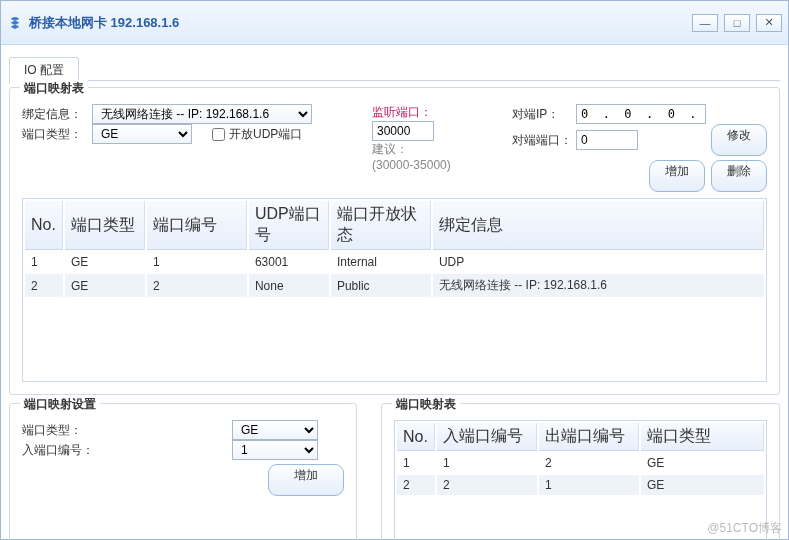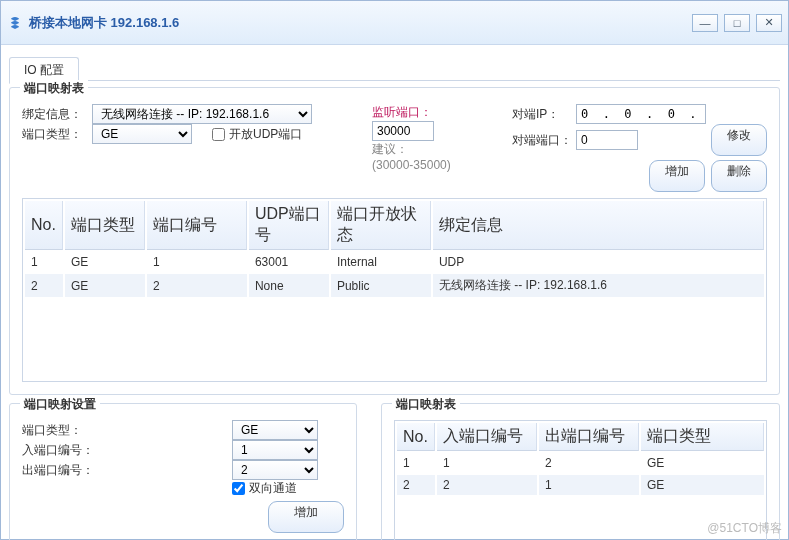--- a/index.html
+++ b/index.html
@@ -162,32 +162,20 @@
           <div class="row">
               <span class="label" style="width:90px">端口类型：</span>
               <span style="width:120px"></span>
               <select class="dropdown-small"><option>GE</option></select>
             </div>
           <div class="row">
               <span class="label" style="width:90px">入端口编号：</span>
               <span style="width:120px"></span>
               <select class="dropdown-small"><option>1</option></select>
             </div>
-          <div class="row">
-              <span class="label" style="width:90px">出端口编号：</span>
-              <span style="width:120px"></span>
-              <select class="dropdown-small"><option>2</option></select>
-            </div>
-          <div class="row">
-              <span style="width:210px"></span>
-              <label class="chk">
-                <input type="checkbox" checked="" style="">
-                <span>双向通道</span>
-              </label>
-            </div>
           <div class="btn-row">
               <span class="btn btn-wide">增加</span>
             </div>
         </div>
       </div>
       <div class="col-right">
         <div class="groupbox" style="height:160px">
           <span class="legend">端口映射表</span>
           <table class="table">
             <thead>

